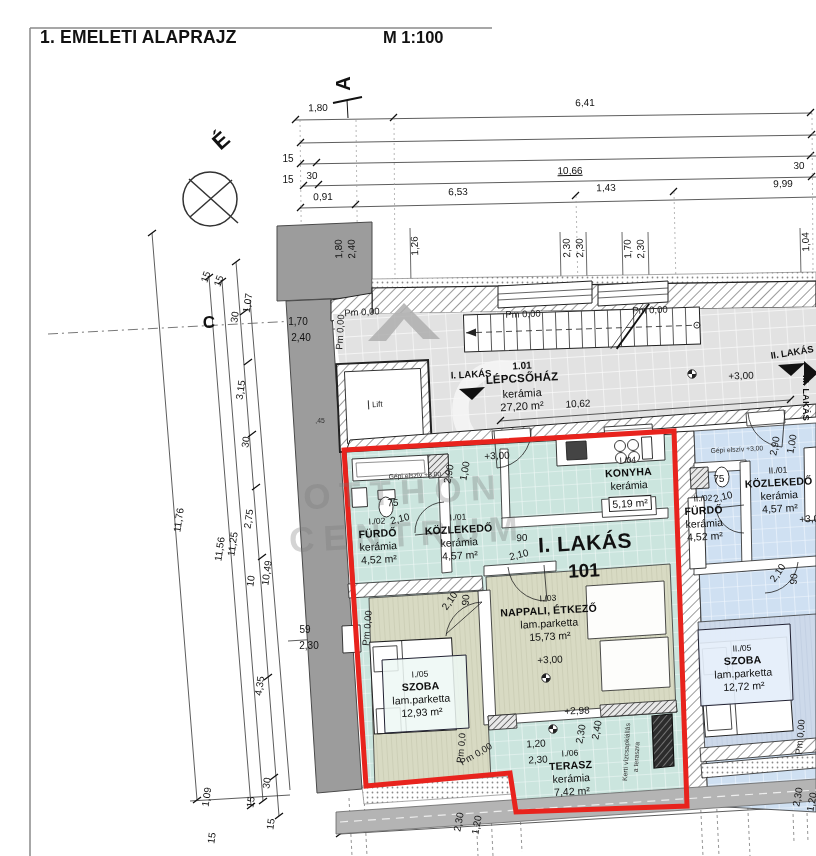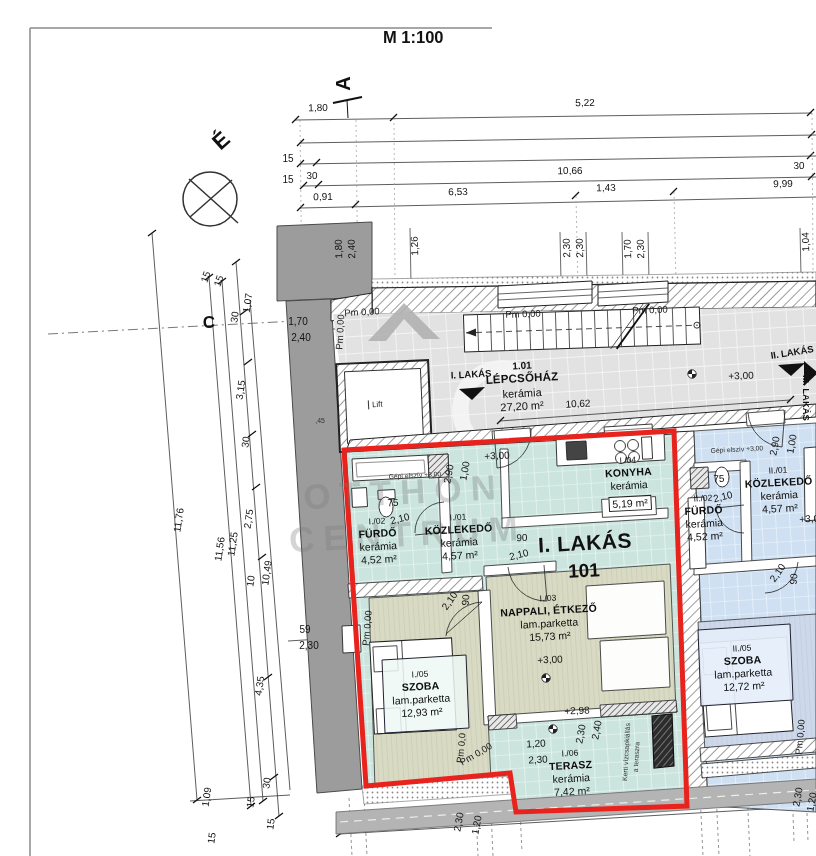--- a/index.html
+++ b/index.html
@@ -341,20 +341,21 @@
   <g fill="#111">
     <polygon points="459,389 485,387 472,400"></polygon>
     <polygon points="778,365 805,363 791,376"></polygon>
     <polygon points="804,361 804,386 818,373"></polygon>
   </g>
 </svg>
 
 <div class="abs wm" id="wm1">OTTHON</div>
 <div class="abs wm" id="wm2">CENTRUM</div>
 
+<div class="abs" id="title">1. EMELETI ALAPRAJZ</div>
 <div class="abs" id="scale">M 1:100</div>
 <div class="abs" id="north-label">É</div>
 <div class="abs" id="section-a-label">A</div>
 <div class="abs" id="lift-label">Lift</div>
 
 <div class="abs stair-line" id="stair-id">1.01</div>
 <div class="abs stair-line" id="stair-name">LÉPCSŐHÁZ</div>
 <div class="abs stair-line" id="stair-floor">kerámia</div>
 <div class="abs stair-line" id="stair-area">27,20 m²</div>
 
@@ -411,25 +412,25 @@
       </div>
       <div class="room-label" style="left: 743px; top: 643px;">
         <div class="rid">II./05</div>
         <div class="rname">SZOBA</div>
         <div class="rfloor">lam.parketta</div>
         <div class="rarea">12,72 m²</div>
       </div>
     </div>
 <div id="annotations">
       <span class="ann dim" style="left: 318px; top: 108px; transform: translate(-50%, -50%) rotate(-1deg);">1,80</span>
-      <span class="ann dim" style="left: 585px; top: 103px; transform: translate(-50%, -50%) rotate(-1deg);">5,22</span>
+      <span class="ann dim" style="left: 585px; top: 103px; transform: translate(-50%, -50%) rotate(-1deg);">6,41</span>
       <span class="ann dim" style="left: 288px; top: 159px; transform: translate(-50%, -50%) rotate(0deg);">15</span>
       <span class="ann dim" style="left: 288px; top: 180px; transform: translate(-50%, -50%) rotate(0deg);">15</span>
       <span class="ann dim" style="left: 312px; top: 176px; transform: translate(-50%, -50%) rotate(-1deg);">30</span>
-      <span class="ann dim" style="left: 570px; top: 171px; transform: translate(-50%, -50%) rotate(-1deg);">10,66</span>
+      <span class="ann dim" style="left: 570px; top: 171px; transform: translate(-50%, -50%) rotate(-1deg); text-decoration: underline;">10,66</span>
       <span class="ann dim" style="left: 799px; top: 166px; transform: translate(-50%, -50%) rotate(-1deg);">30</span>
       <span class="ann dim" style="left: 323px; top: 197px; transform: translate(-50%, -50%) rotate(-1deg);">0,91</span>
       <span class="ann dim" style="left: 458px; top: 192px; transform: translate(-50%, -50%) rotate(-1deg);">6,53</span>
       <span class="ann dim" style="left: 606px; top: 188px; transform: translate(-50%, -50%) rotate(-1deg);">1,43</span>
       <span class="ann dim" style="left: 783px; top: 184px; transform: translate(-50%, -50%) rotate(-1deg);">9,99</span>
       <span class="ann dim" style="left: 339px; top: 249px; transform: translate(-50%, -50%) rotate(-92deg);">1,80</span>
       <span class="ann dim" style="left: 352px; top: 249px; transform: translate(-50%, -50%) rotate(-92deg);">2,40</span>
       <span class="ann dim" style="left: 415px; top: 246px; transform: translate(-50%, -50%) rotate(-92deg);">1,26</span>
       <span class="ann dim" style="left: 567px; top: 248px; transform: translate(-50%, -50%) rotate(-92deg);">2,30</span>
       <span class="ann dim" style="left: 580px; top: 248px; transform: translate(-50%, -50%) rotate(-92deg);">2,30</span>

